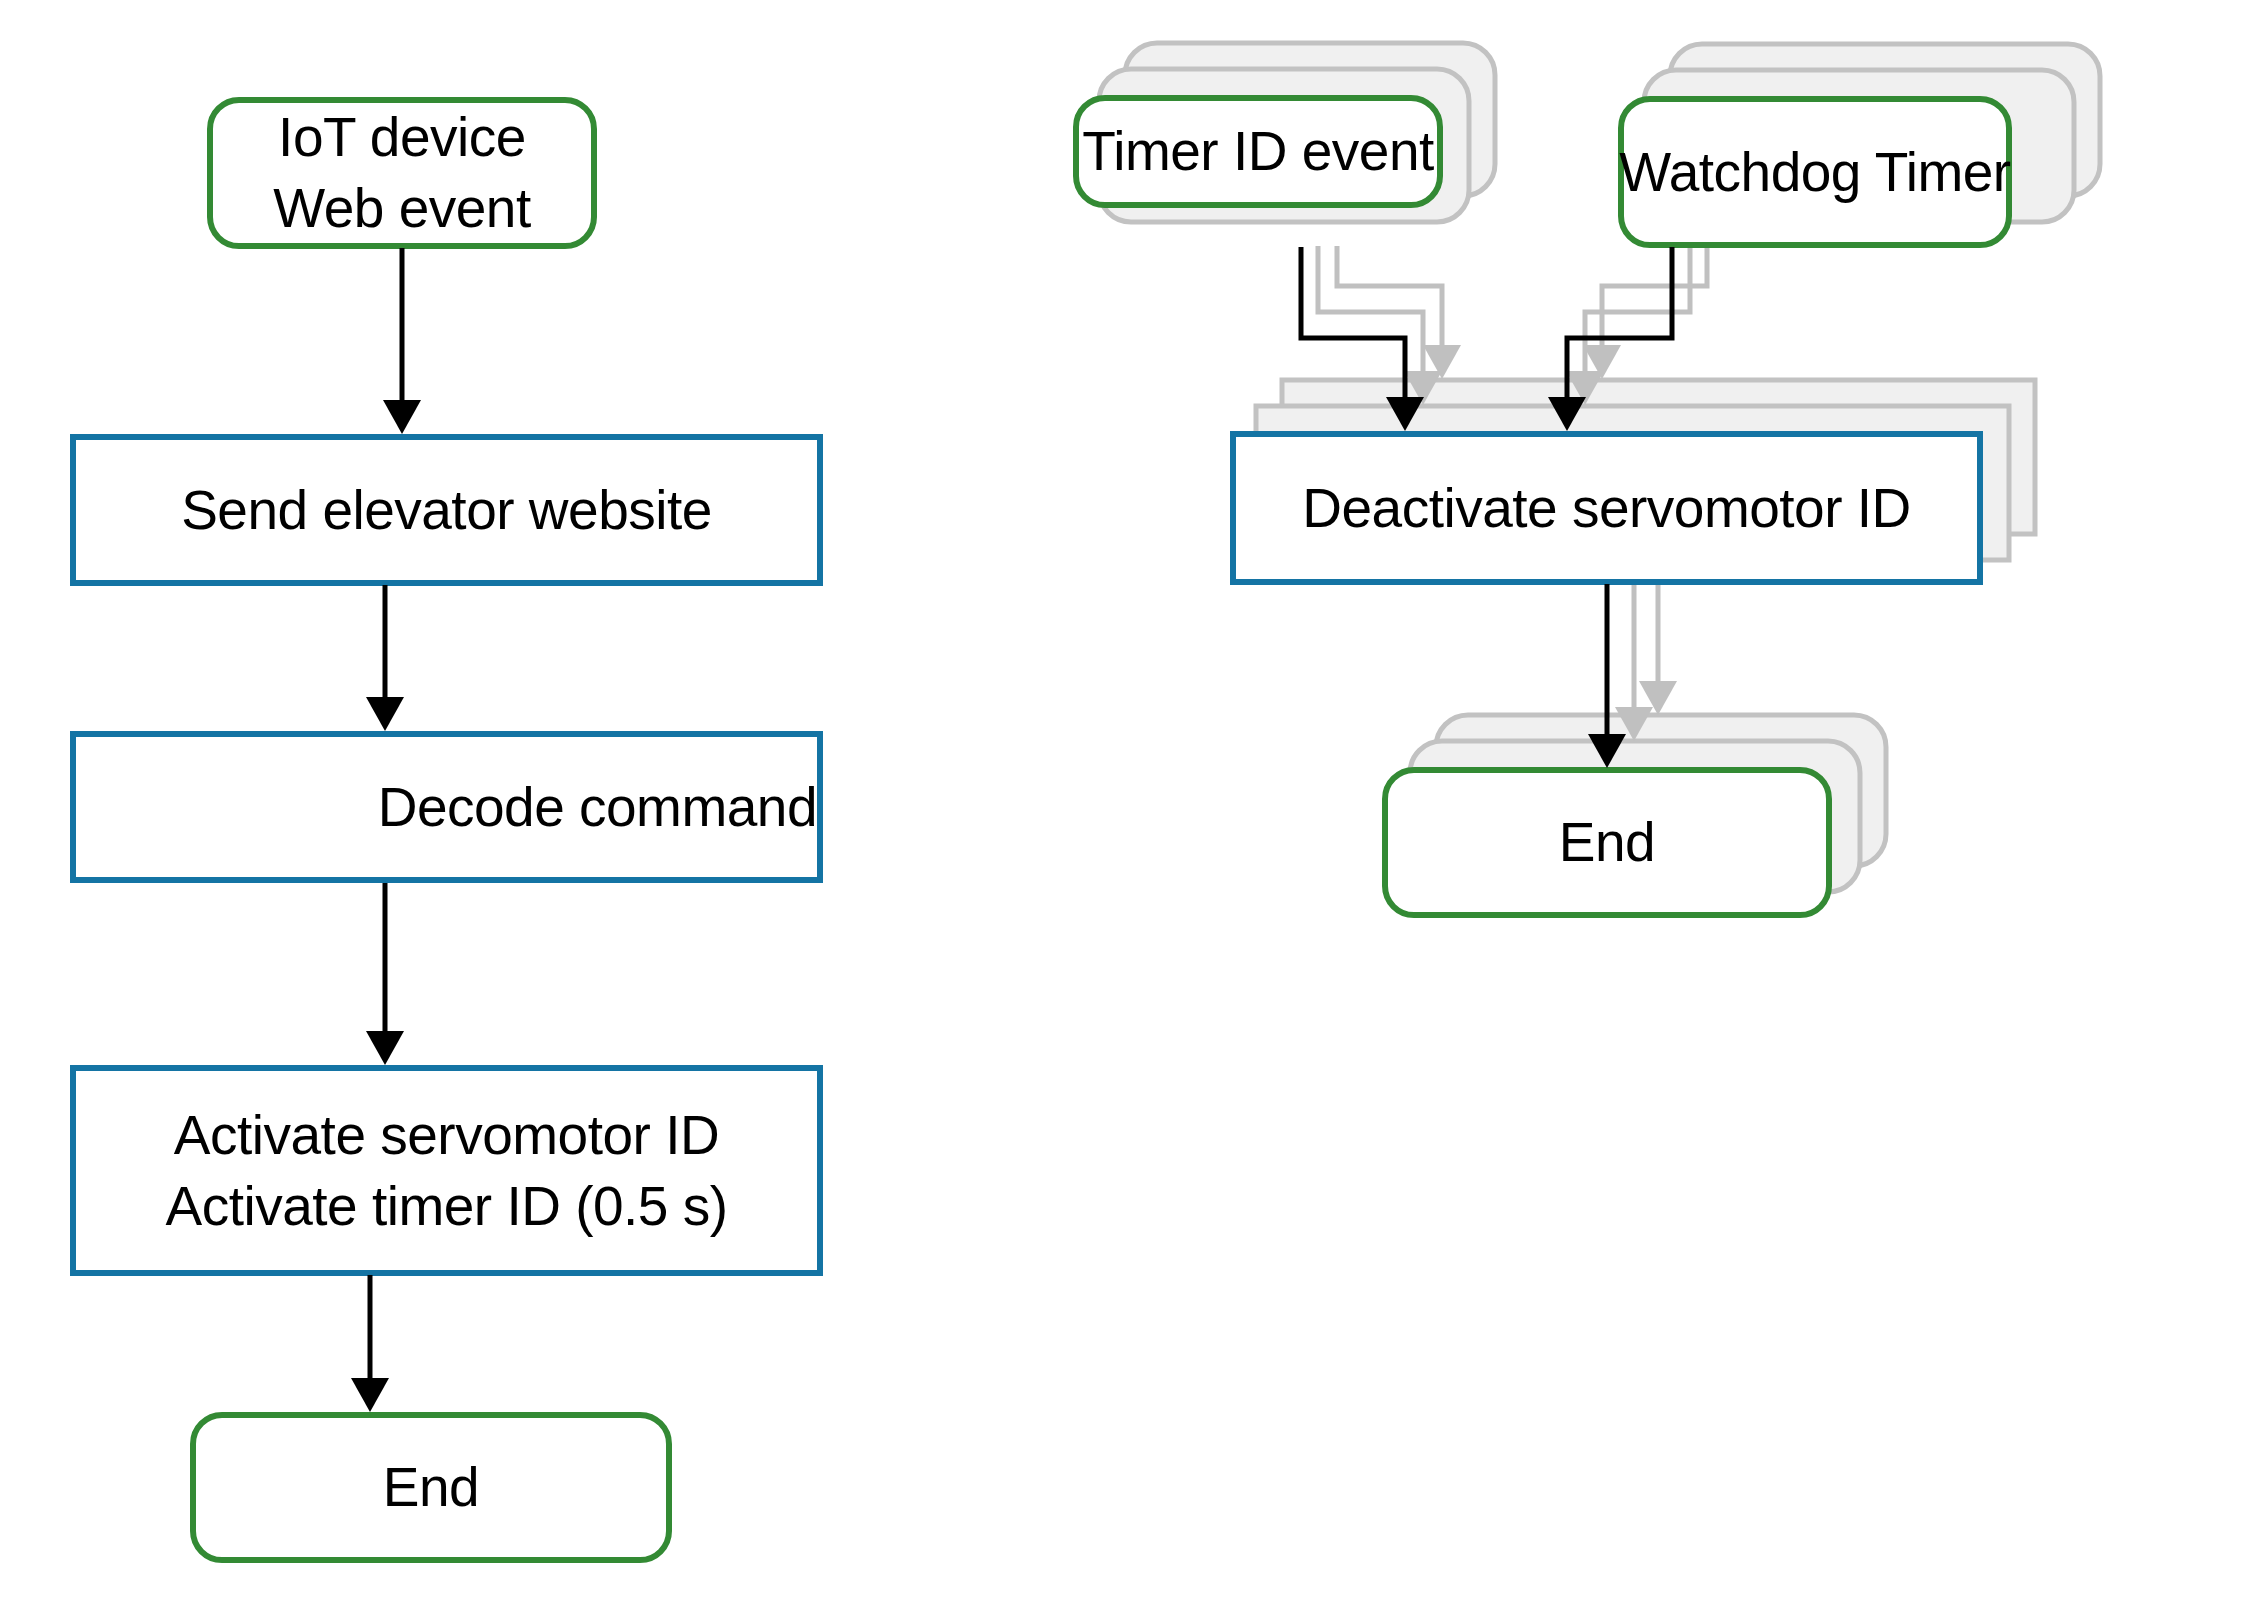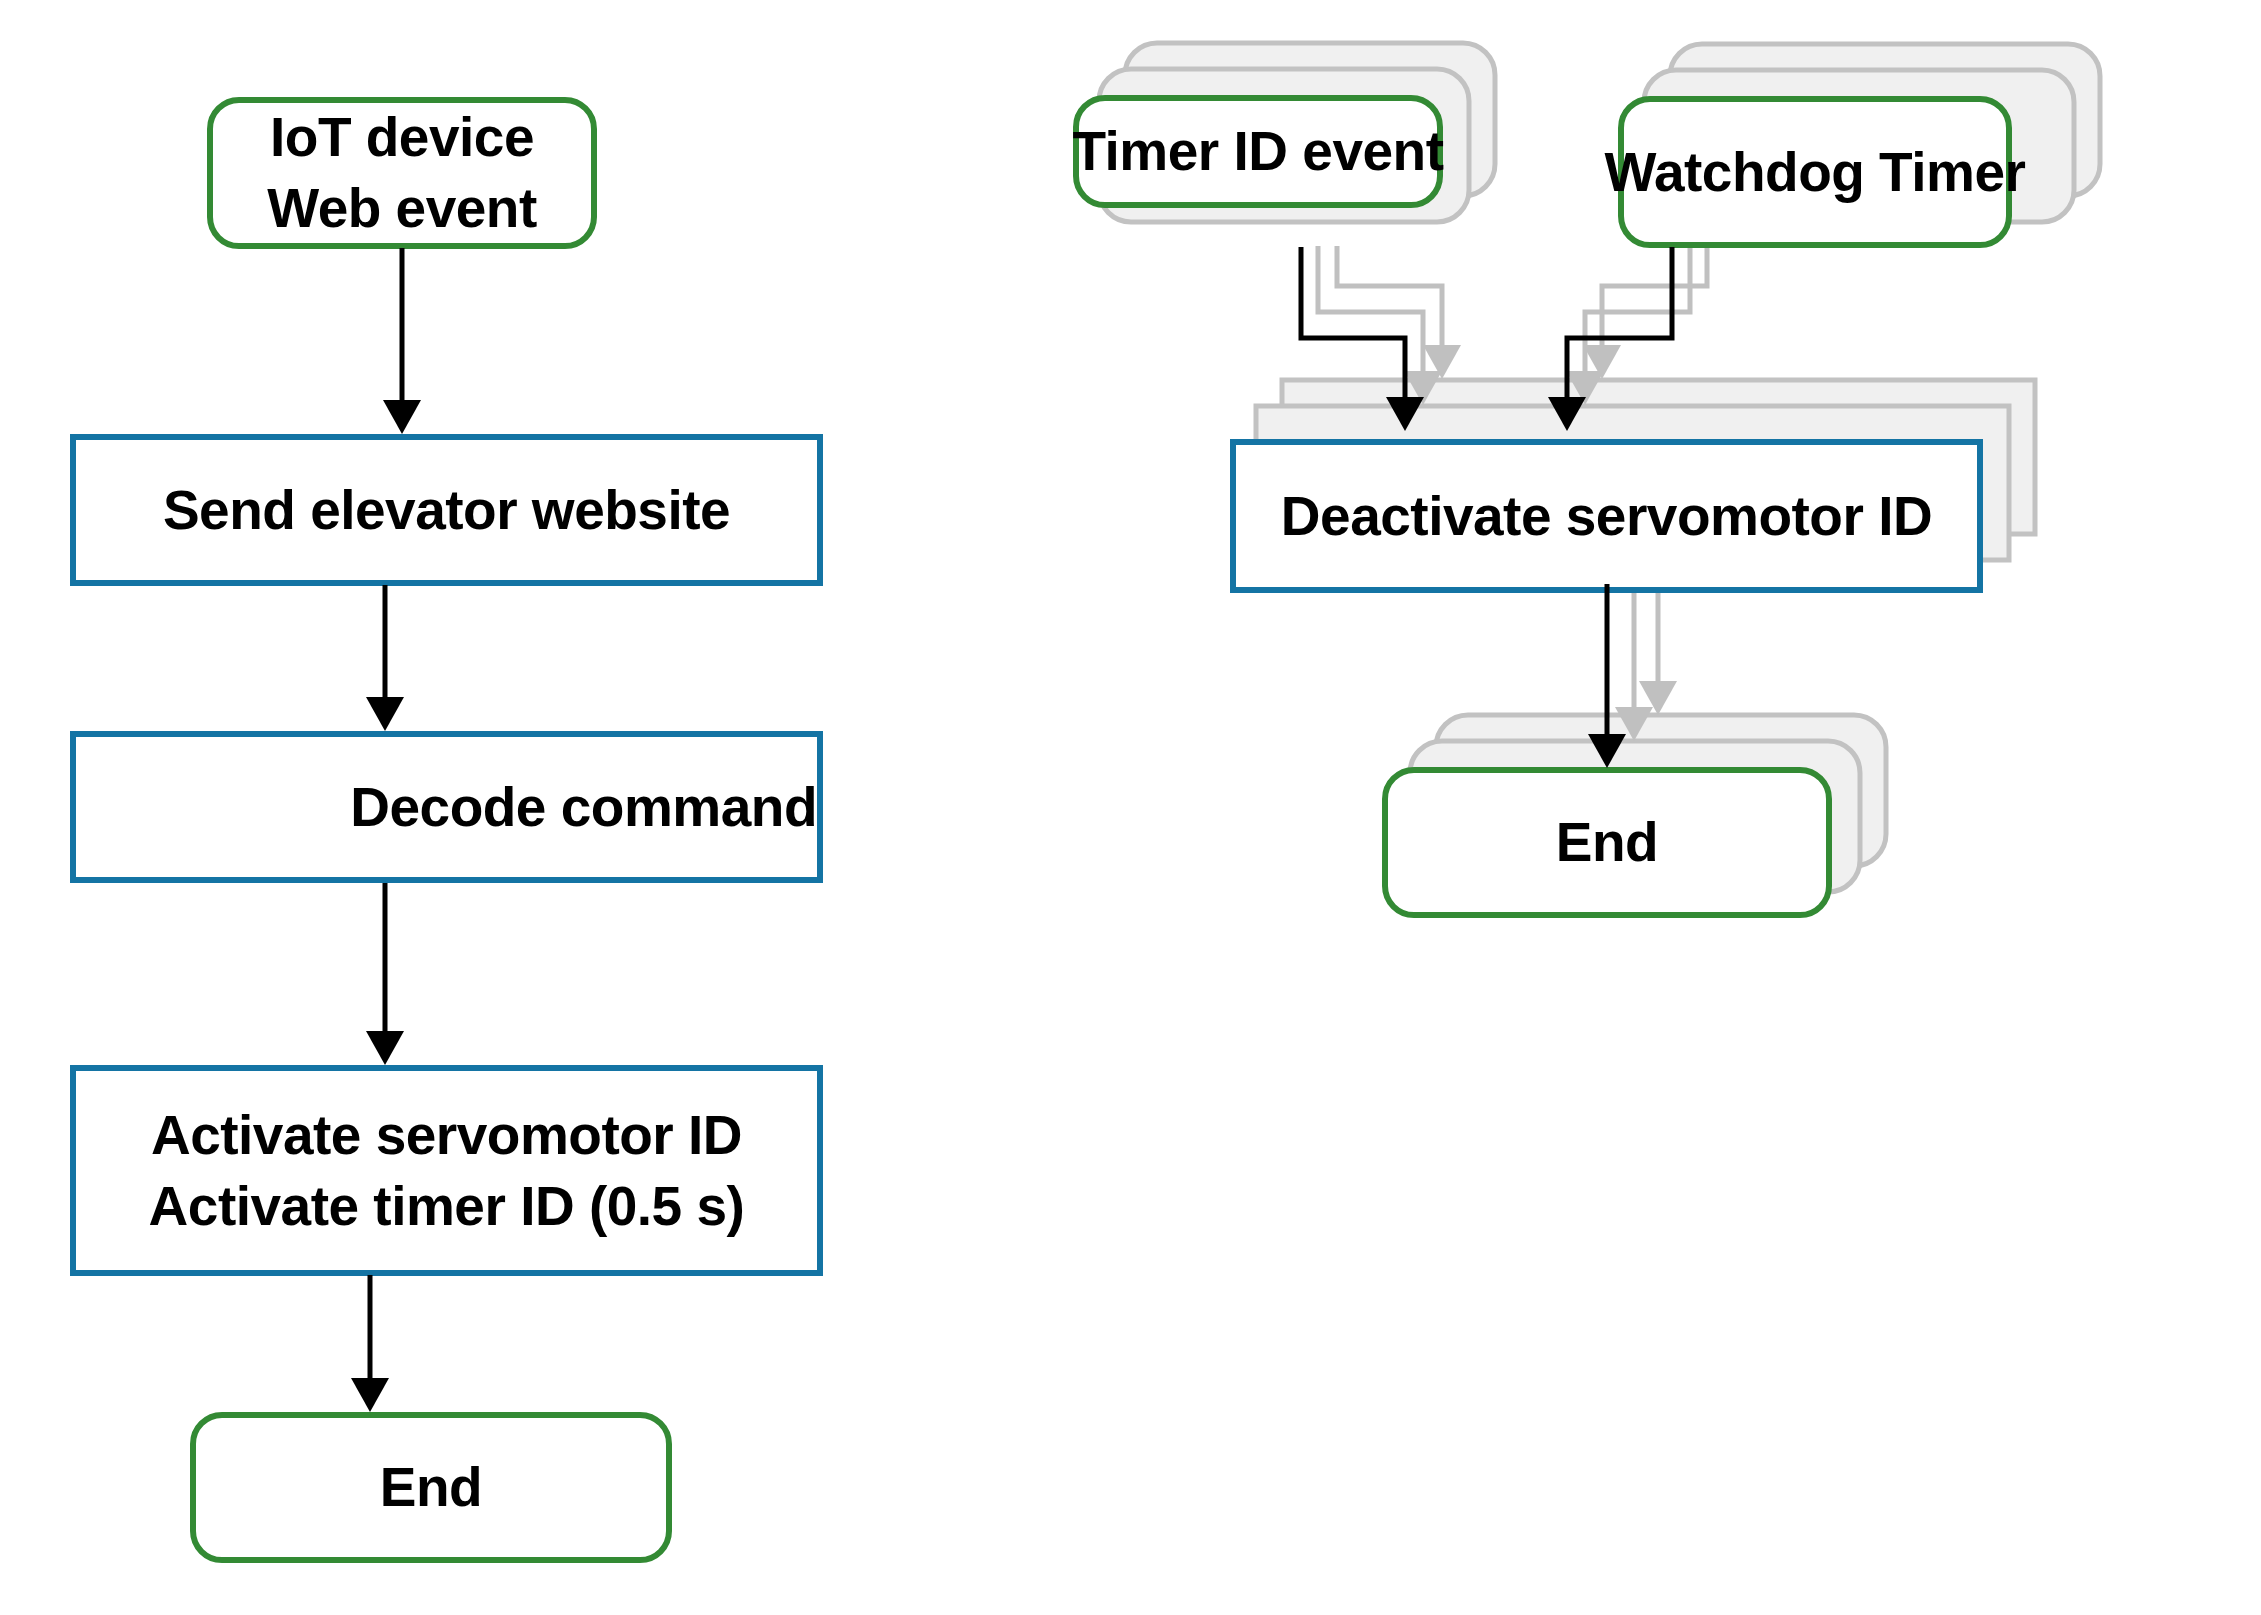--- a/index.html
+++ b/index.html
@@ -3,21 +3,20 @@
 <meta charset="utf-8">
 <style>
   html, body { margin: 0; padding: 0; background: #ffffff; }
   .canvas {
     position: relative;
     width: 2261px;
     height: 1615px;
     background: var(--background, #ffffff);
     font-family: "Liberation Sans", sans-serif;
     overflow: hidden;
-    font-weight: bold;
   }
   svg.layer { position: absolute; left: 0; top: 0; width: 2261px; height: 1615px; }
   #ghost-layer { z-index: 1; }
   #arrow-layer { z-index: 3; pointer-events: none; }
   .node {
     position: absolute;
     z-index: 2;
     box-sizing: border-box;
     background: #ffffff;
     display: flex;
@@ -99,21 +98,21 @@
   </div>
 
   <div class="node terminator" style="left:1073px; top:95px; width:370px; height:113px;">
     <span class="line">Timer ID event</span>
   </div>
 
   <div class="node terminator" style="left:1618px; top:96px; width:394px; height:152px;">
     <span class="line">Watchdog Timer</span>
   </div>
 
-  <div class="node process" style="left:1230px; top:431px; width:753px; height:154px;margin-top:8px;">
+  <div class="node process" style="left:1230px; top:431px; width:753px; height:154px;">
     <span class="line">Deactivate servomotor ID</span>
   </div>
 
   <div class="node terminator" style="left:1382px; top:767px; width:450px; height:151px;">
     <span class="line">End</span>
   </div>
 
   <svg id="arrow-layer" class="layer" viewBox="0 0 2261 1615">
     <path class="black-line" d="M402 248 L402 402"></path>
     <polygon class="black-head" points="383,400 421,400 402,434"></polygon>

